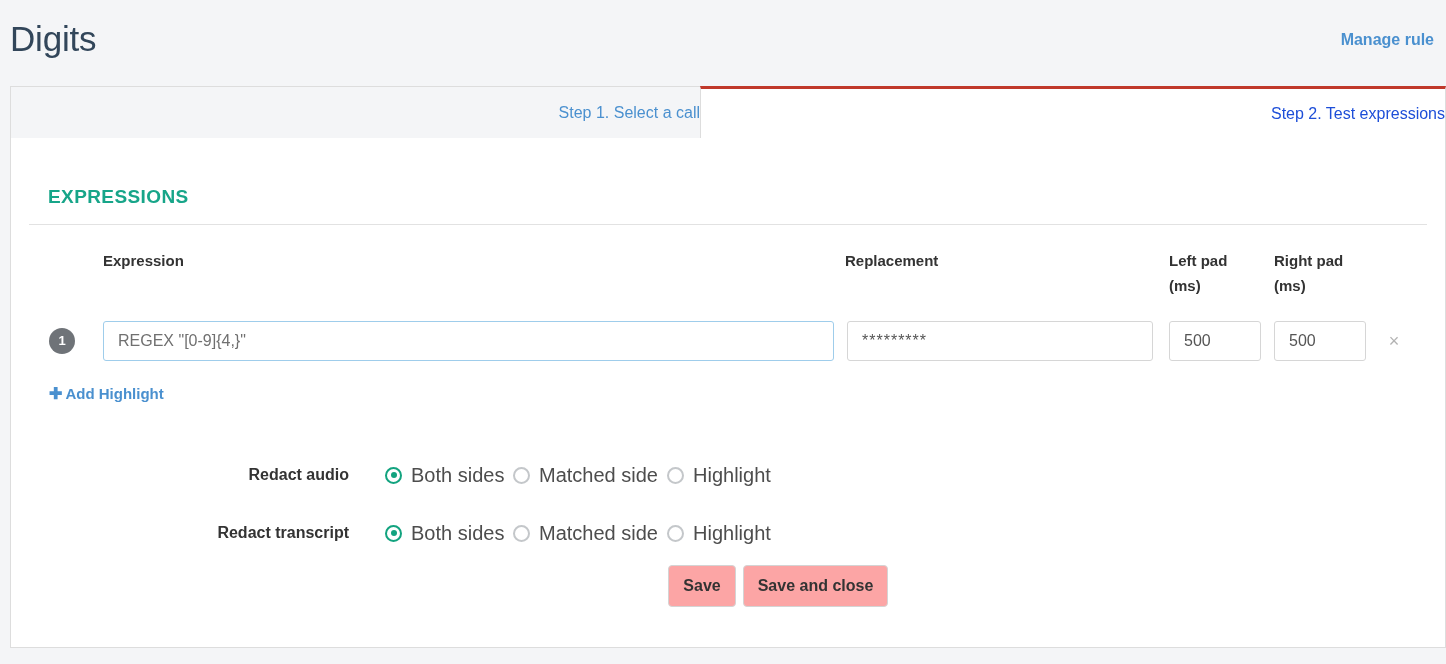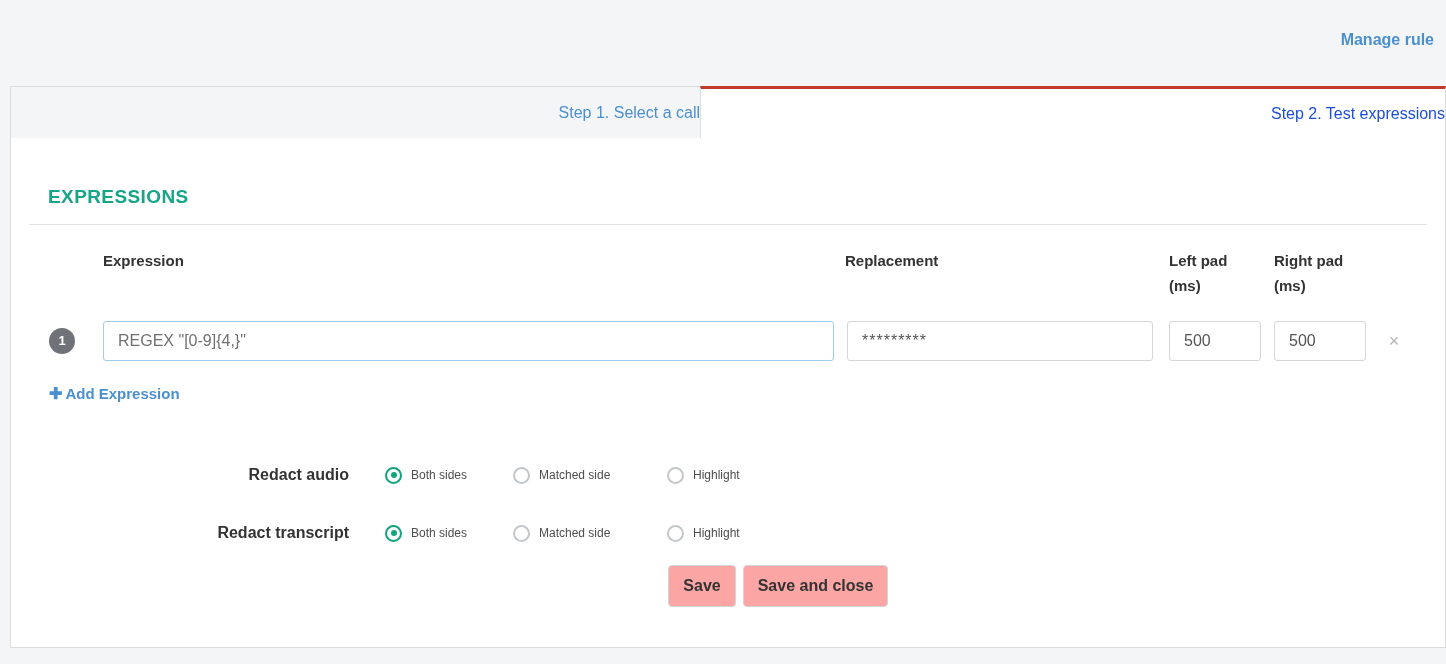--- a/index.html
+++ b/index.html
@@ -258,21 +258,21 @@
     position: absolute;
     left: 3.5px;
     top: 3.5px;
     width: 6px;
     height: 6px;
     border-radius: 50%;
     background: #12a37f;
   }
   .radio-text {
     margin-left: 9px;
-    font-size: 12px;
+    font-size: 20px;
     color: #4d4d4d;
     line-height: 30px;
     white-space: nowrap;
   }
 
   
   .btn-bar {
     position: absolute;
     left: 0;
     top: 427px;
@@ -305,20 +305,21 @@
     border: 1px solid #d4d4d4;
     color: #333333;
   }
   .btn-save       { left: 657px; width: 68px; }
   .btn-save-close { left: 732px; width: 145px; }
 </style>
 </head>
 <body>
 
 <div class="page-header">
+  <div class="page-title">Digits</div>
   <a class="manage-rule-link">Manage rule</a>
 </div>
 
 <div class="tabs">
   <div class="tab tab-inactive">Step 1. Select a call</div>
   <div class="tab tab-active">Step 2. Test expressions</div>
 </div>
 
 <div class="card">
 
@@ -339,21 +340,21 @@
   <div class="expr-row">
     <div class="expr-badge">1</div>
     <input class="inp inp-expression" type="text" value="REGEX &quot;[0-9]{4,}&quot;" style="">
     <input class="inp inp-replacement" type="text" value="*********" style="">
     <input class="inp inp-leftpad" type="text" value="500" style="">
     <input class="inp inp-rightpad" type="text" value="500" style="">
     <div class="remove-expr">×</div>
   </div>
 
   <div class="add-expression">
-    <span class="plus">✚</span><span>Add Expression</span>
+    <span class="plus">✚</span><span>Add Highlight</span>
   </div>
 
   <div class="radio-row radio-row-audio">
     <div class="radio-row-label">Redact audio</div>
     <div class="radio-opt radio-opt-0">
       <span class="radio-mark checked"></span>
       <span class="radio-text">Both sides</span>
     </div>
     <div class="radio-opt radio-opt-1">
       <span class="radio-mark"></span>

